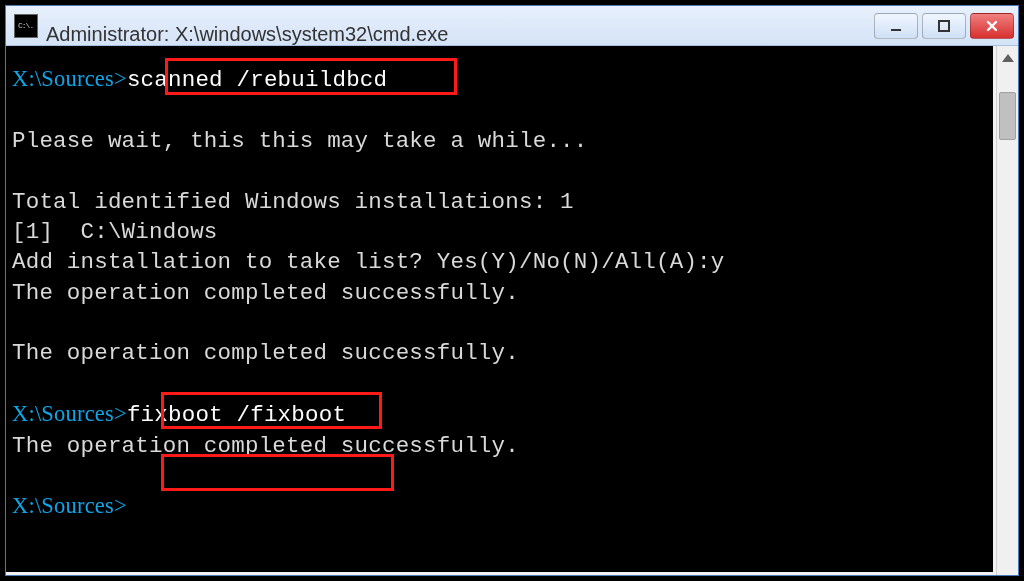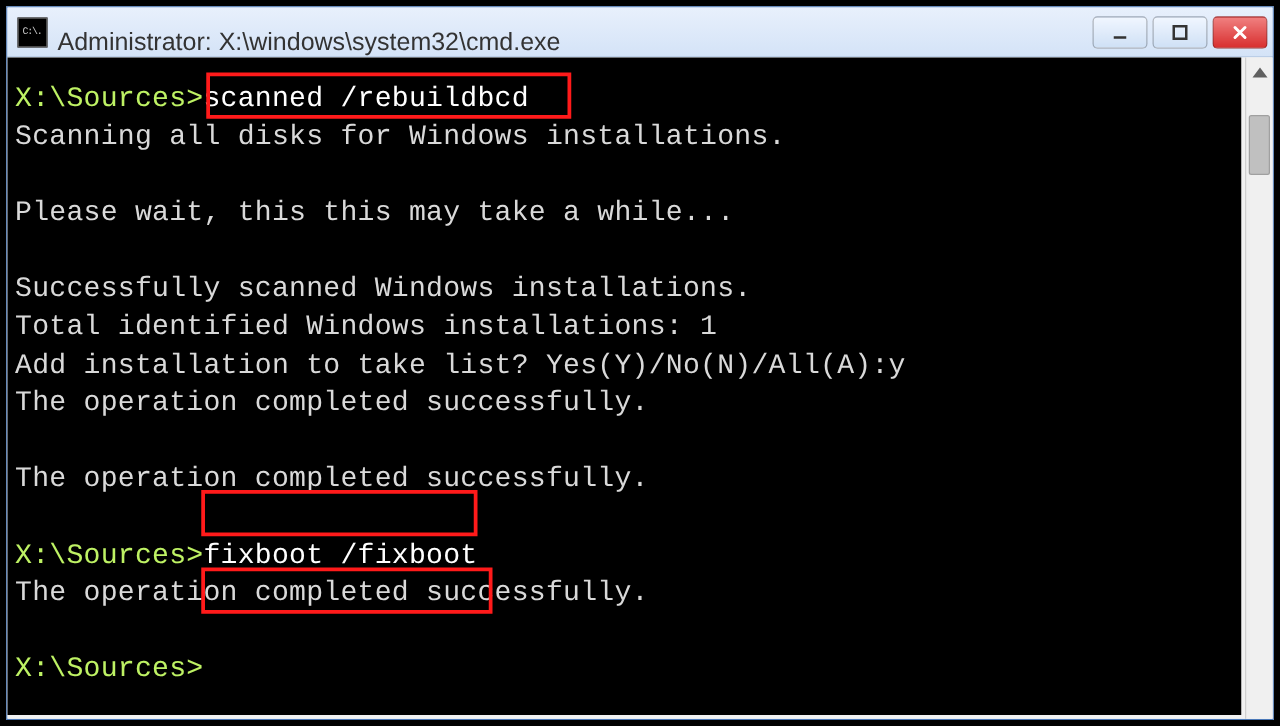--- a/index.html
+++ b/index.html
@@ -111,21 +111,21 @@
       position: absolute;
       top: 26px;
       left: 2px;
       right: 2px;
       height: 48px;
       background: #c0c0c0;
       border: 1px solid #a0a0a0;
       border-radius: 2px;
     }
     .tline { white-space: pre; position: relative; }
-    .prompt { color: #bef264; }
+    .prompt { color: #0ea5e9; font-family: Liberation Serif, serif; }
     .cmd { color: #fff; }
     .spacer { height: 1.35em; }
     .hl {
       position: absolute;
       border: 3px solid #ff1a1a;
       background: transparent;
       pointer-events: none;
     }
   </style>
 </head>
@@ -151,26 +151,25 @@
       <div class="wbtn close">
         <svg width="14" height="14" viewBox="0 0 14 14">
             <path d="M3 3 L11 11 M11 3 L3 11" stroke="#fff" stroke-width="2.4" stroke-linecap="round"></path>
           </svg>
       </div>
     </div>
   </div>
   <div class="client">
     <div class="terminal">
       <div class="tline"><span class="prompt">X:\Sources&gt;</span><span class="cmd">scanned /rebuildbcd</span></div>
-      <div class="tline">Scanning all disks for Windows installations.</div>
       <div class="spacer"></div>
       <div class="tline">Please wait, this this may take a while...</div>
       <div class="spacer"></div>
-      <div class="tline">Successfully scanned Windows installations.</div>
       <div class="tline">Total identified Windows installations: 1</div>
+      <div class="tline">[1]  C:\Windows</div>
       <div class="tline">Add installation to take list? Yes(Y)/No(N)/All(A):y</div>
       <div class="tline">The operation completed successfully.</div>
       <div class="spacer"></div>
       <div class="tline">The operation completed successfully.</div>
       <div class="spacer"></div>
       <div class="tline"><span class="prompt">X:\Sources&gt;</span><span class="cmd">fixboot /fixboot</span></div>
       <div class="tline">The operation completed successfully.</div>
       <div class="spacer"></div>
       <div class="tline"><span class="prompt">X:\Sources&gt;</span></div>
 

